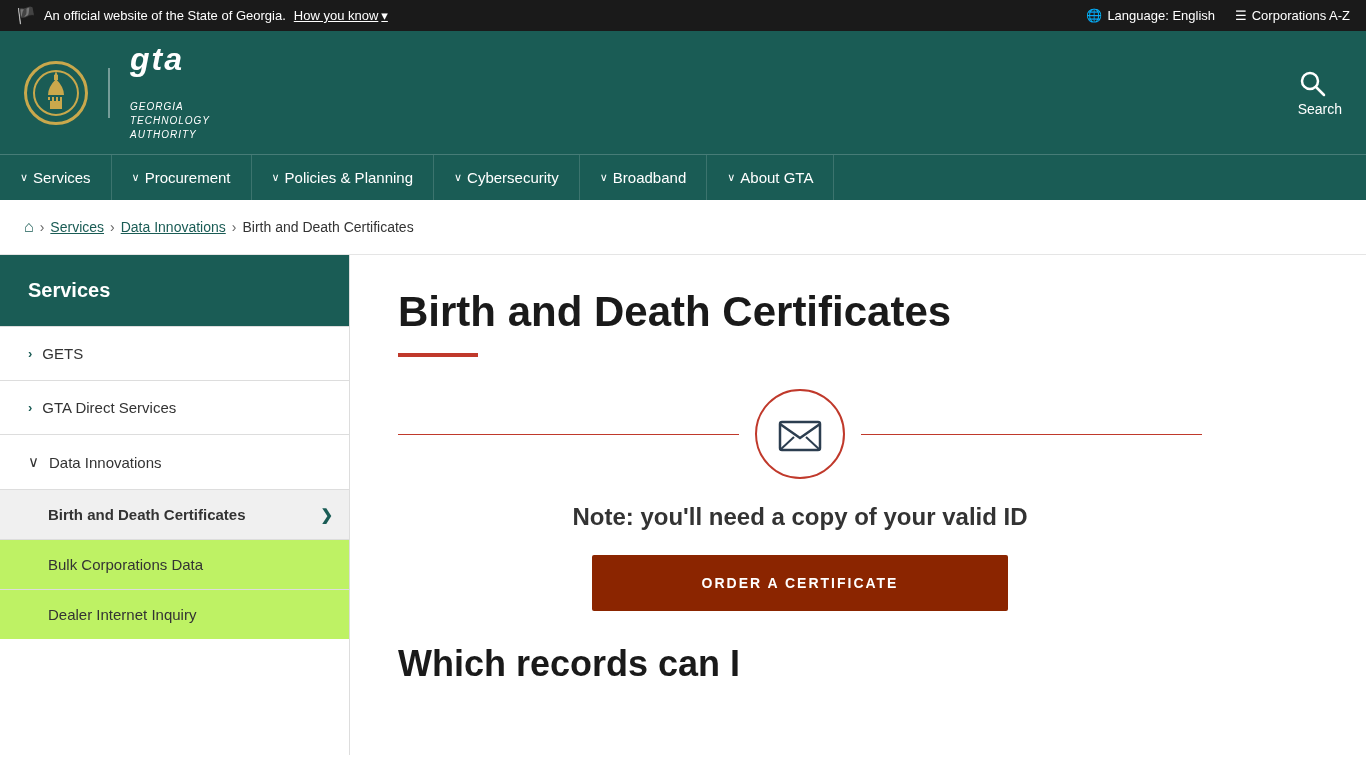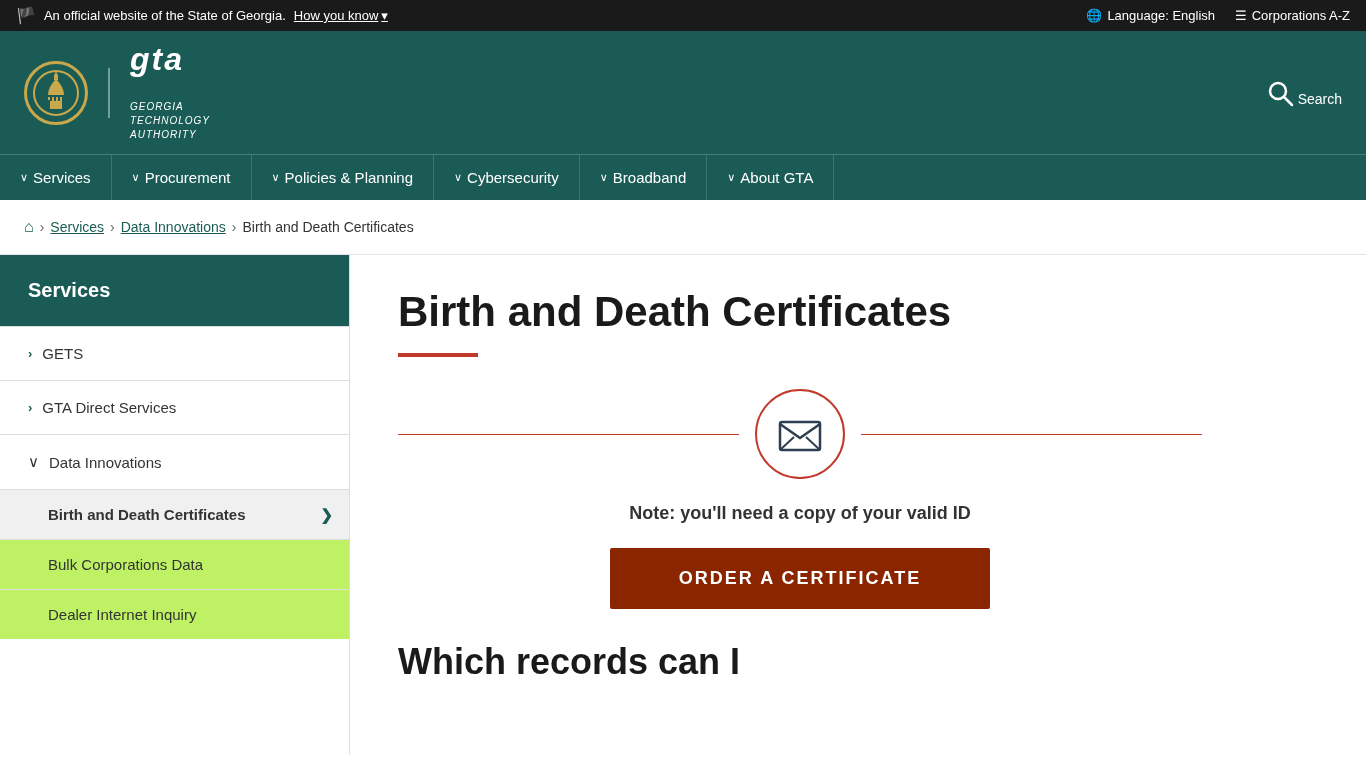--- a/index.html
+++ b/index.html
@@ -37,21 +37,21 @@
       display: flex; align-items: center; justify-content: center;
       overflow: hidden;
     }
     .logo-circle svg { width: 48px; height: 48px; }
     .logo-divider { width: 2px; height: 50px; background: rgba(255,255,255,0.4); margin: 0 8px; }
     .gta-text { color: #fff; }
     .gta-text .gta-big { font-size: 32px; font-weight: bold; letter-spacing: 2px; line-height: 1; }
     .gta-text .gta-sub { font-size: 10px; letter-spacing: 1px; line-height: 1.4; text-transform: uppercase; margin-top: 25px; }
     .search-btn {
       background: none; border: none; color: #fff; cursor: pointer;
-      display: flex; flex-direction: row; align-items: flex-end; gap: 4px;
+      display: flex; flex-direction: column; align-items: flex-start; gap: 4px;
       font-size: 14px;
     }
     .search-icon-svg { width: 28px; height: 28px; }
 
     
     .nav-bar {
       background: #1a5c55;
       border-top: 1px solid rgba(255,255,255,0.2);
       display: flex;
       align-items: stretch;
@@ -176,34 +176,34 @@
       border: 2px solid #c0392b;
       background: #fff;
       display: flex; align-items: center; justify-content: center;
       margin: 0 16px;
       flex-shrink: 0;
     }
     .cert-icon-wrap svg { width: 48px; height: 48px; }
 
     .note-text {
       text-align: center;
-      font-size: 18px;
+      font-size: 24px;
       font-weight: bold;
       margin-bottom: 24px;
     }
 
     .order-btn {
       display: block;
-      width: 380px;
+      width: 416px;
       margin: 0 auto 32px auto;
       background: #8b2500;
       color: #fff;
       border: none;
       padding: 20px 32px;
-      font-size: 18px;
+      font-size: 14px;
       font-weight: bold;
       letter-spacing: 2px;
       text-align: center;
       cursor: pointer;
       border-radius: 2px;
     }
 
     .which-records {
       font-size: 36px;
       font-weight: bold;

